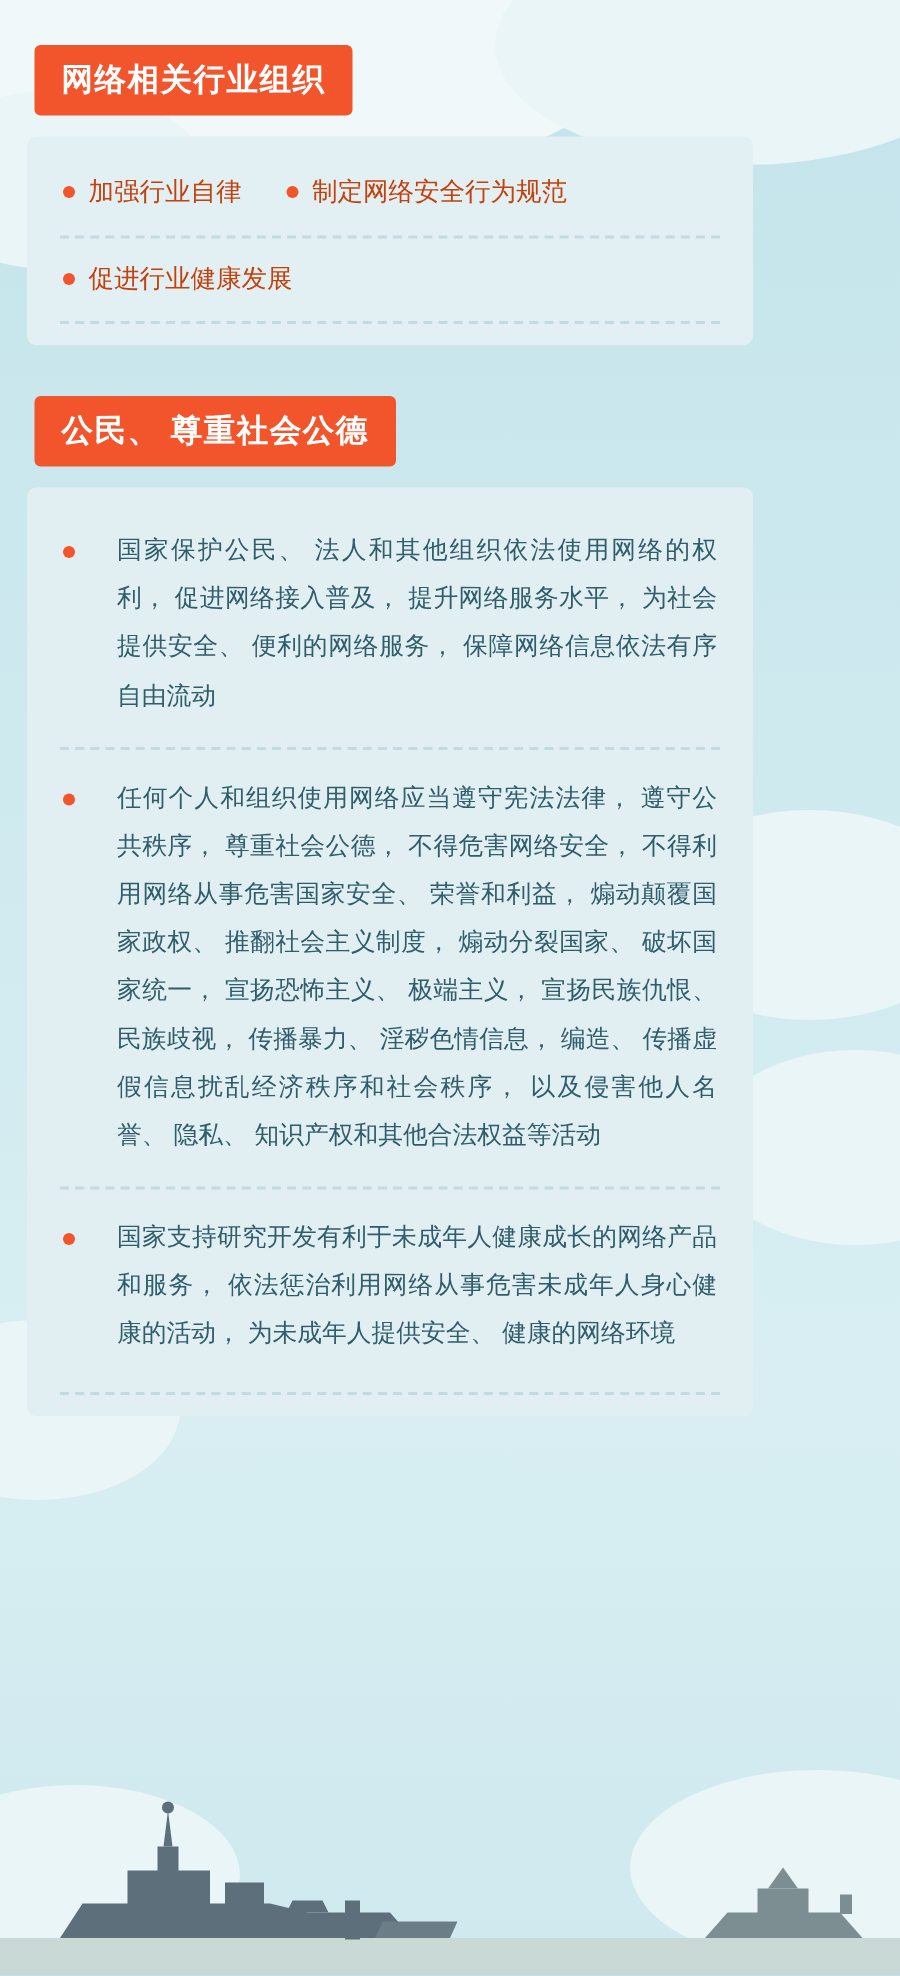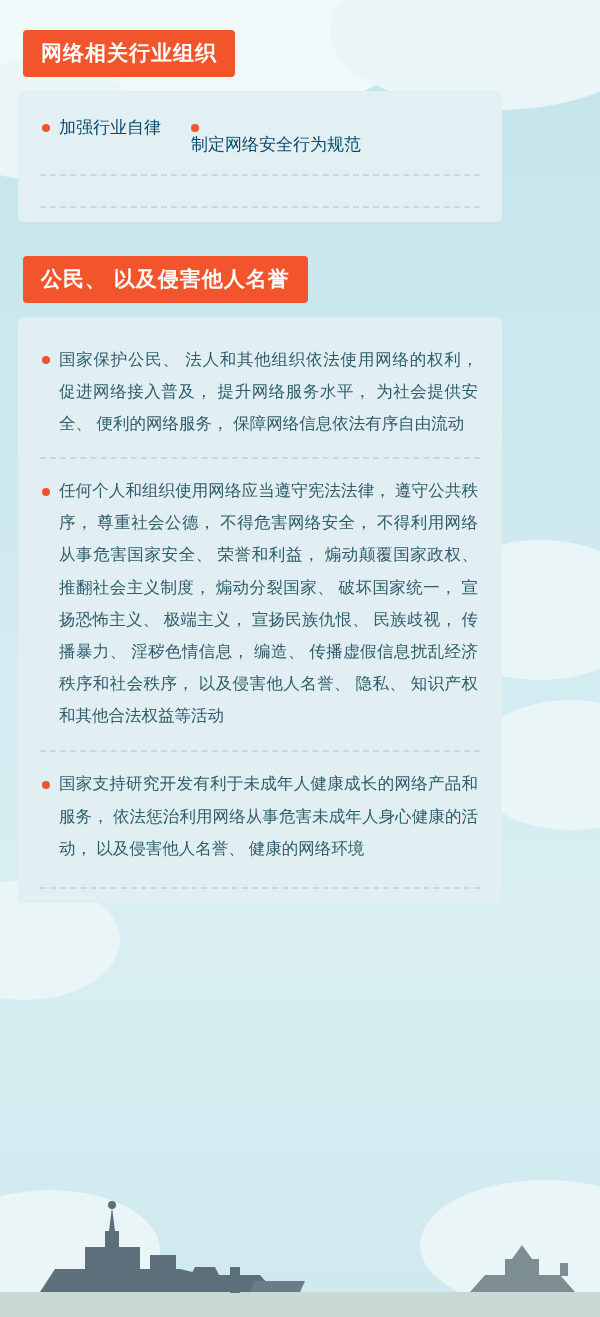--- a/index.html
+++ b/index.html
@@ -64,47 +64,48 @@
     display: flex;
     flex-wrap: wrap;
     align-items: flex-start;
   }
   .row + .row { border-top: 2px dashed #c2dbe0; }
 
   .bullet-item {
     display: flex;
     align-items: flex-start;
     font-size: 17px;
-    color: #0c4a6e;
+    color: #c2410c;
     line-height: 1.5;
   }
-  .bullet-item + .bullet-item { margin-left: 30px; flex-direction: column; }
+  .bullet-item + .bullet-item { margin-left: 30px; }
 
   .dot {
     flex: 0 0 auto;
     width: 8px;
     height: 8px;
     border-radius: 50%;
     background: #f2552c;
     margin-top: 9px;
     margin-right: 9px;
   }
 
   
   .para-row {
     padding: 16px 2px 18px 2px;
   }
-  .para-row + .para-row { border-top: 2px dashed #c2dbe0; font-family: Liberation Serif, serif; }
+  .para-row + .para-row { border-top: 2px dashed #c2dbe0; }
   .para {
     display: flex;
     align-items: flex-start;
     font-size: 16.5px;
     color: #2f5d6b;
     line-height: 1.95;
     text-align: justify;
+    gap: 19px;
   }
   .para .dot { margin-top: 13px; }
   .para .txt { flex: 1; }
 
   .gap { height: 22px; }
 
   
   #bottom-art {
     position: absolute;
     left: 0;
@@ -144,51 +145,55 @@
           <span>加强行业自律</span>
         </div>
         <div class="bullet-item">
           <span class="dot"></span>
           <span>制定网络安全行为规范</span>
         </div>
       </div>
 
 
       <div class="row">
+        <div class="bullet-item">
+          <span class="dot"></span>
+          <span>促进行业健康发展</span>
+        </div>
       </div>
 
       <div style="border-top:2px dashed #c2dbe0; height:0;"></div>
     </div>
   </div>
 
   <div class="gap" style="height:34px;"></div>
 
   <div>
-    <div class="section-head">公民、 以及侵害他人名誉</div>
+    <div class="section-head">公民、 尊重社会公德</div>
 
     <div class="card alt">
 
       <div class="para-row">
         <div class="para">
           <span class="dot"></span>
           <span class="txt">国家保护公民、 法人和其他组织依法使用网络的权利， 促进网络接入普及， 提升网络服务水平， 为社会提供安全、 便利的网络服务， 保障网络信息依法有序自由流动</span>
         </div>
       </div>
 
       <div class="para-row">
         <div class="para">
           <span class="dot"></span>
           <span class="txt">任何个人和组织使用网络应当遵守宪法法律， 遵守公共秩序， 尊重社会公德， 不得危害网络安全， 不得利用网络从事危害国家安全、 荣誉和利益， 煽动颠覆国家政权、 推翻社会主义制度， 煽动分裂国家、 破坏国家统一， 宣扬恐怖主义、 极端主义， 宣扬民族仇恨、 民族歧视， 传播暴力、 淫秽色情信息， 编造、 传播虚假信息扰乱经济秩序和社会秩序， 以及侵害他人名誉、 隐私、 知识产权和其他合法权益等活动</span>
         </div>
       </div>
 
       <div class="para-row">
         <div class="para">
           <span class="dot"></span>
-          <span class="txt">国家支持研究开发有利于未成年人健康成长的网络产品和服务， 依法惩治利用网络从事危害未成年人身心健康的活动， 以及侵害他人名誉、 健康的网络环境</span>
+          <span class="txt">国家支持研究开发有利于未成年人健康成长的网络产品和服务， 依法惩治利用网络从事危害未成年人身心健康的活动， 为未成年人提供安全、 健康的网络环境</span>
         </div>
       </div>
 
       <div style="border-top:2px dashed #c2dbe0; height:0; margin-top:4px;"></div>
     </div>
   </div>
 
 </div>
 
 <svg id="bottom-art" viewBox="0 0 600 120" preserveAspectRatio="none">

